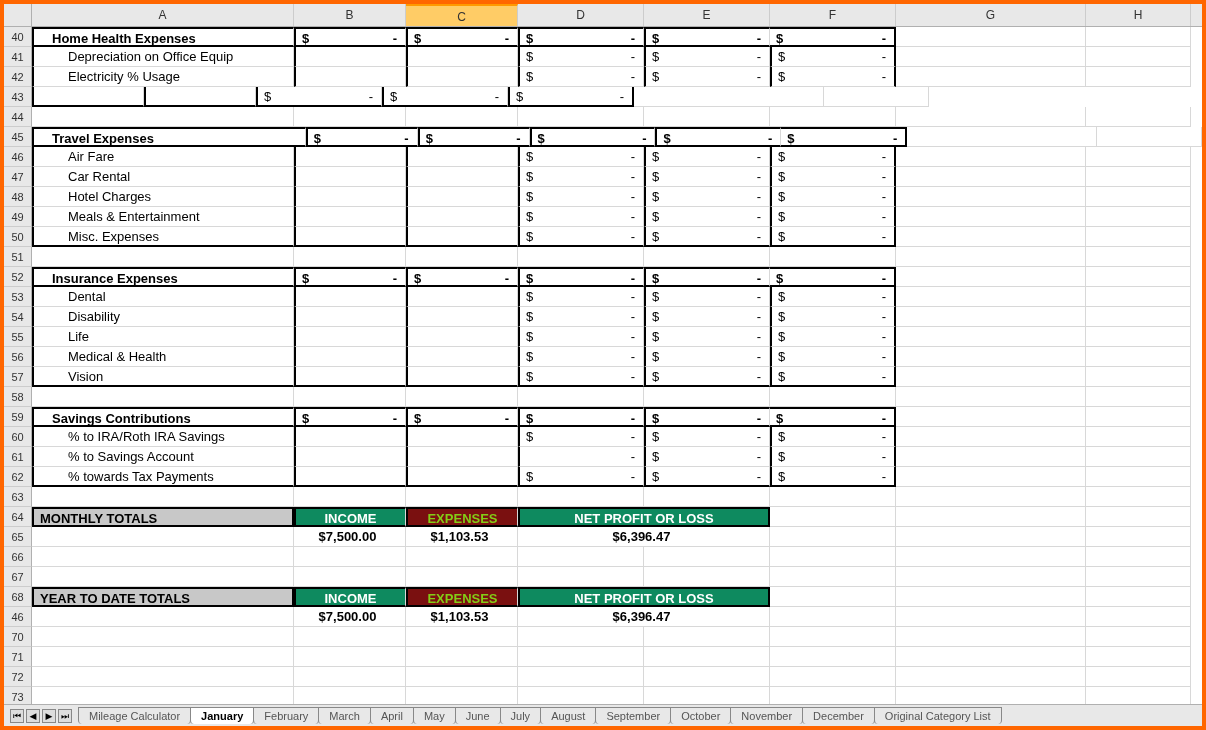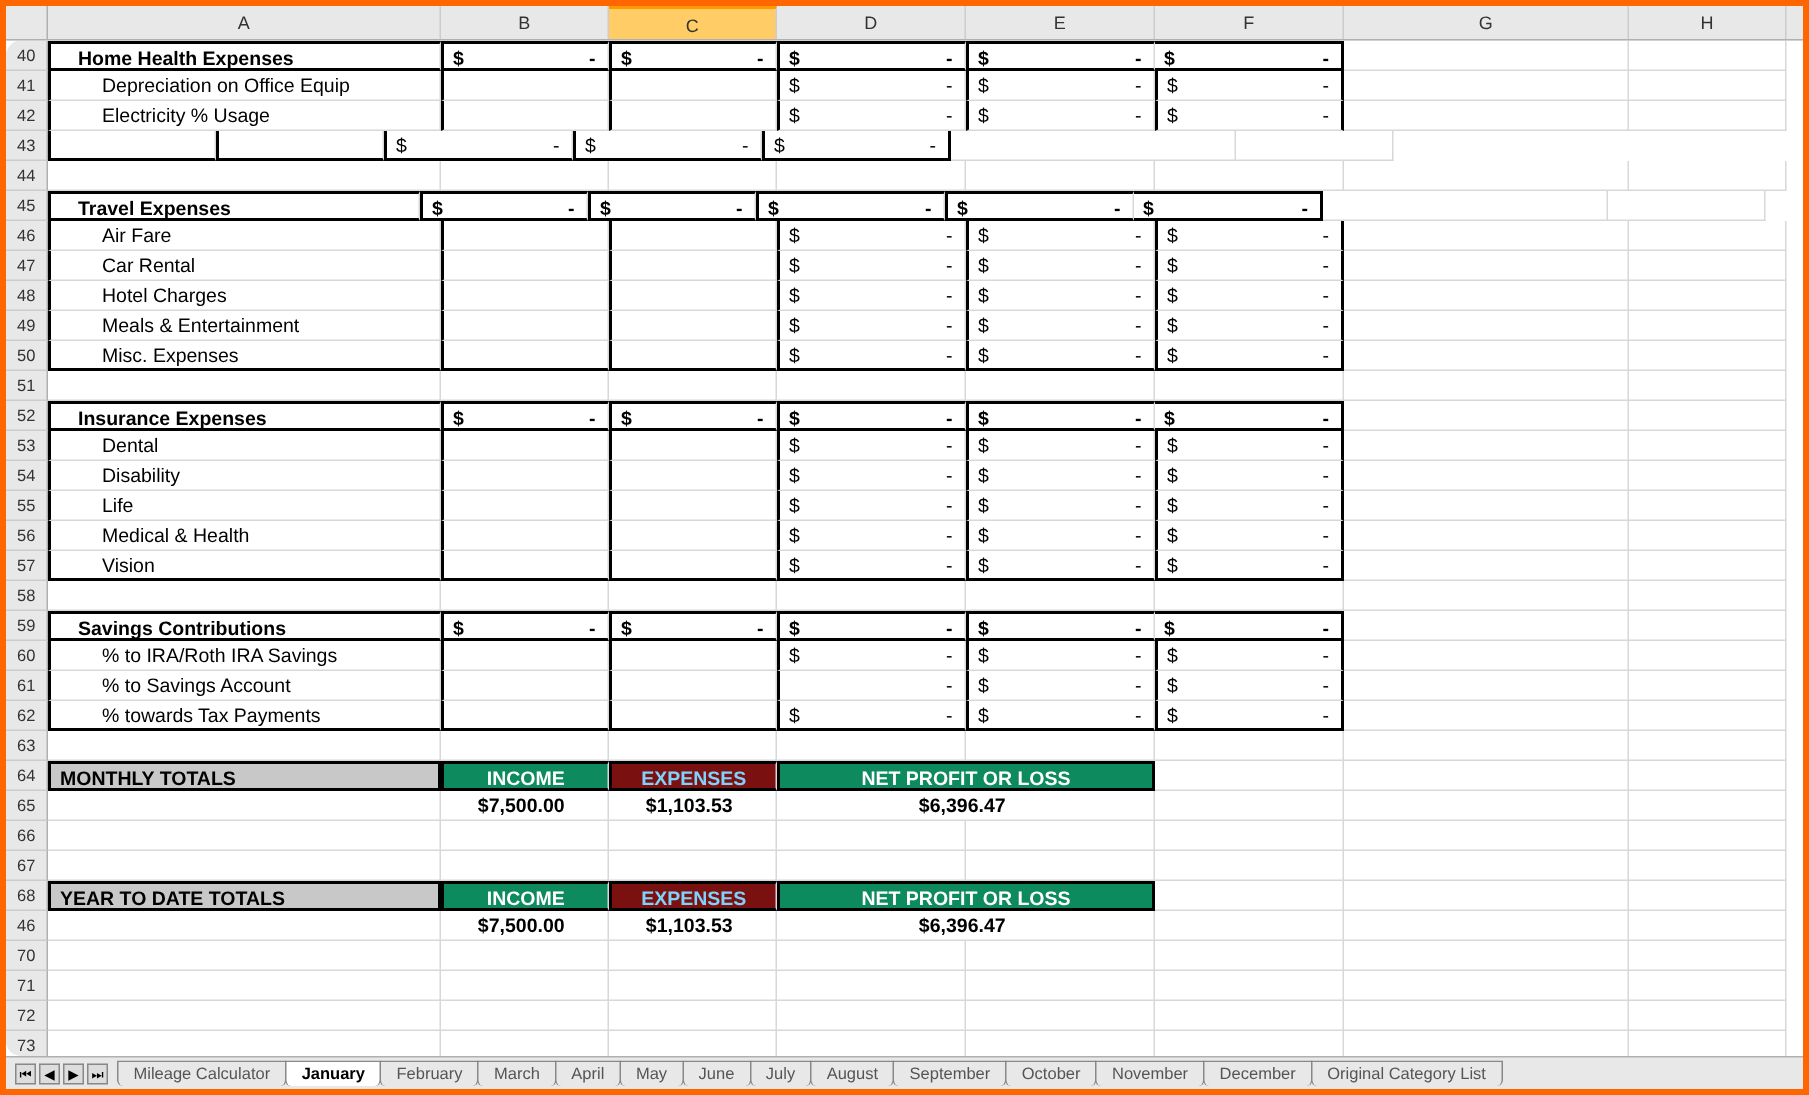--- a/index.html
+++ b/index.html
@@ -23,21 +23,21 @@
 }
 .col-A { width: 262px; }
 .col-B { width: 112px; }
 .col-C { width: 112px; }
 .col-D { width: 126px; }
 .col-E { width: 126px; }
 .col-F { width: 126px; }
 .col-G { width: 190px; }
 .col-H { width: 105px; }
 .col-C-hdr { background: #ffcc66; border-top: 2px solid #ff9900; }
-.grid { flex: 1; overflow: auto; border-radius: 10px; }
+.grid { flex: 1; overflow: auto; }
 .row { display: flex; height: 20px; }
 .row-head {
   width: 28px; min-width: 28px; background: #e8e8e8; border-right: 1px solid #b0b0b0;
   border-bottom: 1px solid #ccc; text-align: center; font-size: 11px; color: #333;
   line-height: 20px;
 }
 .cell {
   border-right: 1px solid #d8d8d8; border-bottom: 1px solid #d8d8d8;
   padding: 0 4px; line-height: 20px; overflow: hidden; white-space: nowrap;
 }
@@ -45,21 +45,21 @@
 .b-bot { border-bottom: 2px solid #000 !important; }
 .b-left { border-left: 2px solid #000 !important; }
 .b-right { border-right: 2px solid #000 !important; }
 .bold { font-weight: bold; }
 .indent1 { padding-left: 18px; }
 .indent2 { padding-left: 34px; }
 .money { display: flex; justify-content: space-between; padding: 0 8px 0 6px; }
 .money .sym { }
 .money .val { }
 .hdr-green { background: #0e8a5f; color: #fff; font-weight: bold; text-align: center; }
-.hdr-red { background: #7a1010; color: #7dd3fc; font-weight: bold; text-align: center; }
+.hdr-red { background: #7a1010; color: #84cc16; font-weight: bold; text-align: center; }
 .hdr-grey { background: #c8c8c8; font-weight: bold; padding-left: 6px; border-top: 2px solid #000; border-bottom: 2px solid #000; border-left: 2px solid #000; border-right: 2px solid #000;}
 .total-val { font-weight: bold; text-align: center; padding-right: 8px; }
 .tabs {
   height: 22px; background: #e8e8e8; border-top: 1px solid #b0b0b0;
   display: flex; align-items: center; font-size: 11px;
 }
 .nav-btns { display: flex; padding: 0 6px; gap: 2px; }
 .nav-btn { width: 14px; height: 14px; border: 1px solid #888; background: #ddd; font-size: 9px; line-height: 12px; text-align: center; cursor: pointer;}
 .tab {
   padding: 2px 10px; border: 1px solid #888; border-bottom: none;
@@ -177,21 +177,21 @@
         <div class="cell " style="width: 112px;"></div>
         <div class="cell " style="width: 112px;"></div>
         <div class="cell " style="width: 126px;"></div>
         <div class="cell " style="width: 126px;"></div>
         <div class="cell " style="width: 126px;"></div>
         <div class="cell " style="width: 190px;"></div>
         <div class="cell " style="width: 105px;"></div>
       </div>
       <div class="row">
         <div class="row-head">45</div>
-        <div class="cell bold indent1 b-top b-bot b-left" style="width: 248px;">Travel Expenses</div>
+        <div class="cell bold indent1 b-top b-bot b-left" style="width: 274px;">Travel Expenses</div>
         <div class="cell money bold b-top b-bot b-left" style="width: 112px;">
           <span class="sym">$</span>
           <span class="val">-</span>
         </div>
         <div class="cell money bold b-top b-bot b-left" style="width: 112px;">
           <span class="sym">$</span>
           <span class="val">-</span>
         </div>
         <div class="cell money bold b-top b-bot b-left" style="width: 126px;">
           <span class="sym">$</span>

